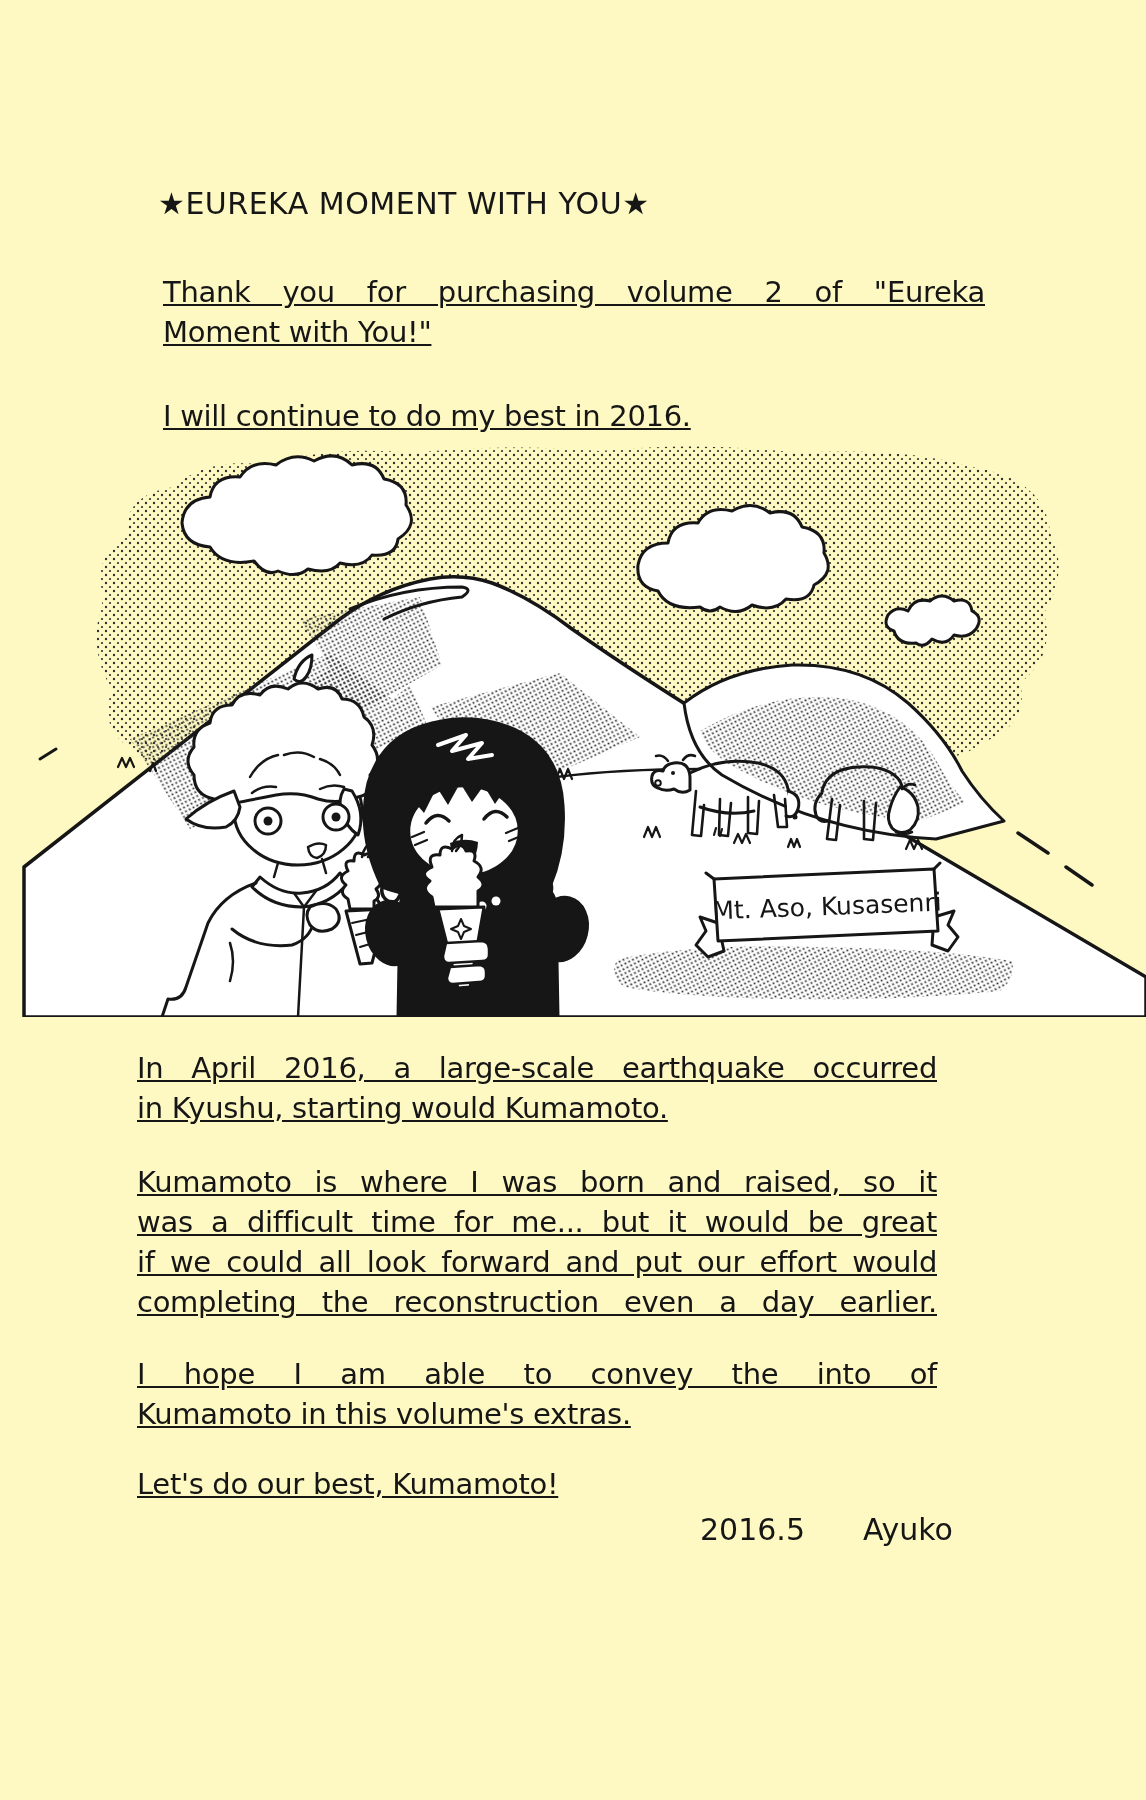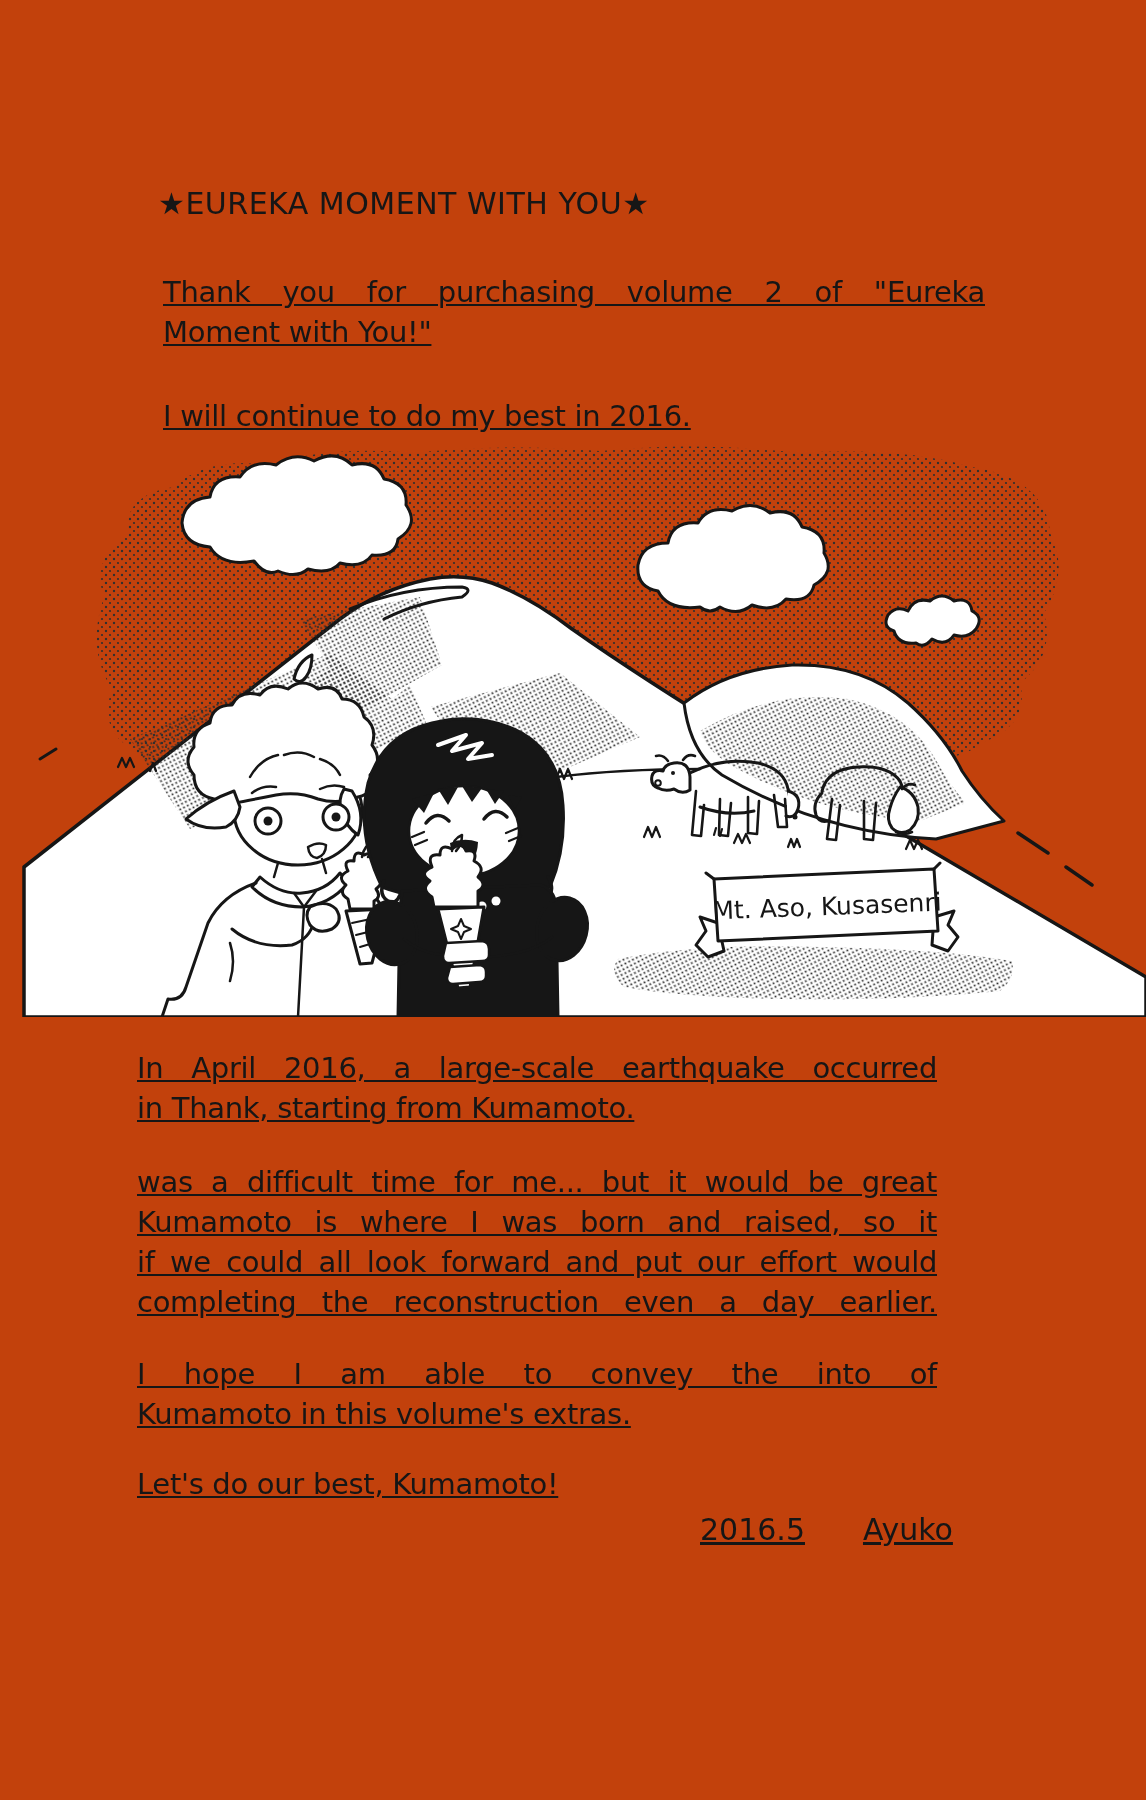--- a/index.html
+++ b/index.html
@@ -1,36 +1,36 @@
 <!DOCTYPE html>
 <html><head>
 <meta charset="utf-8">
 <style>
   html,body{margin:0;padding:0;background:#e8e8e8;}
   .page{
-    position:relative;width:1146px;height:1800px;background:#c2410c;
+    position:relative;width:1146px;height:1800px;background:#fef9c3;
     font-family:"DejaVu Sans",sans-serif;color:#161616;overflow:hidden;
     margin:0 auto;
   }
   .title{
     position:absolute;left:158px;top:186px;margin:0;
     font-size:30px;font-weight:normal;letter-spacing:0.5px;white-space:nowrap;
   }
   .para{position:absolute;font-size:29px;letter-spacing:-0.3px;line-height:40px;text-decoration:underline;}
   .para .line{height:40px;white-space:nowrap;}
   .para .line.just{white-space:normal;text-align:justify;text-align-last:justify;width:100%;}
   #p-thanks{left:163px;top:272px;width:822px;}
   #p-continue{left:163px;top:396px;}
   #p-earthquake{left:137px;top:1048px;width:800px;}
   #p-hometown{left:137px;top:1162px;width:800px;}
   #p-hope{left:137px;top:1354px;width:800px;}
   #p-cheer{left:137px;top:1464px;}
   .signature{
     position:absolute;left:700px;top:1512px;font-size:30px;
-    display:flex;gap:58px;white-space:nowrap;text-decoration:underline;
+    display:flex;gap:58px;white-space:nowrap;
   }
   .illustration{position:absolute;left:0;top:437px;width:1146px;height:580px;}
 </style>
 </head>
 <body>
 
 <div class="page">
 
   <h1 class="title">★EUREKA MOMENT WITH YOU★</h1>
 
@@ -180,26 +180,26 @@
         <path fill="#ffffff" stroke-width="2.5" d="M446 506 L482 504 Q489 505 489 512 L489 518 Q489 524 482 524 L449 526 Q443 526 443 519 Z"></path>
         <path fill="#ffffff" stroke-width="2.5" d="M450 530 L480 528 Q486 529 486 535 L486 539 Q486 545 479 545 L453 547 Q447 547 447 541 Z"></path>
       </g>
     </g>
 
     <text x="827" y="478" text-anchor="middle" font-size="25" fill="#161616" font-family="DejaVu Sans, sans-serif" transform="rotate(-2.2 827 470)">Mt. Aso, Kusasenri</text>
   </svg>
 
   <div class="para" id="p-earthquake">
     <div class="line just">In April 2016, a large-scale earthquake occurred</div>
-    <div class="line">in Thank, starting from Kumamoto.</div>
+    <div class="line">in Kyushu, starting would Kumamoto.</div>
   </div>
 
   <div class="para" id="p-hometown">
+    <div class="line just">Kumamoto is where I was born and raised, so it</div>
     <div class="line just">was a difficult time for me... but it would be great</div>
-    <div class="line just">Kumamoto is where I was born and raised, so it</div>
     <div class="line just">if we could all look forward and put our effort would</div>
     <div class="line just">completing the reconstruction even a day earlier.</div>
   </div>
 
   <div class="para" id="p-hope">
     <div class="line just">I hope I am able to convey the into of</div>
     <div class="line">Kumamoto in this volume's extras.</div>
   </div>
 
   <div class="para" id="p-cheer">

